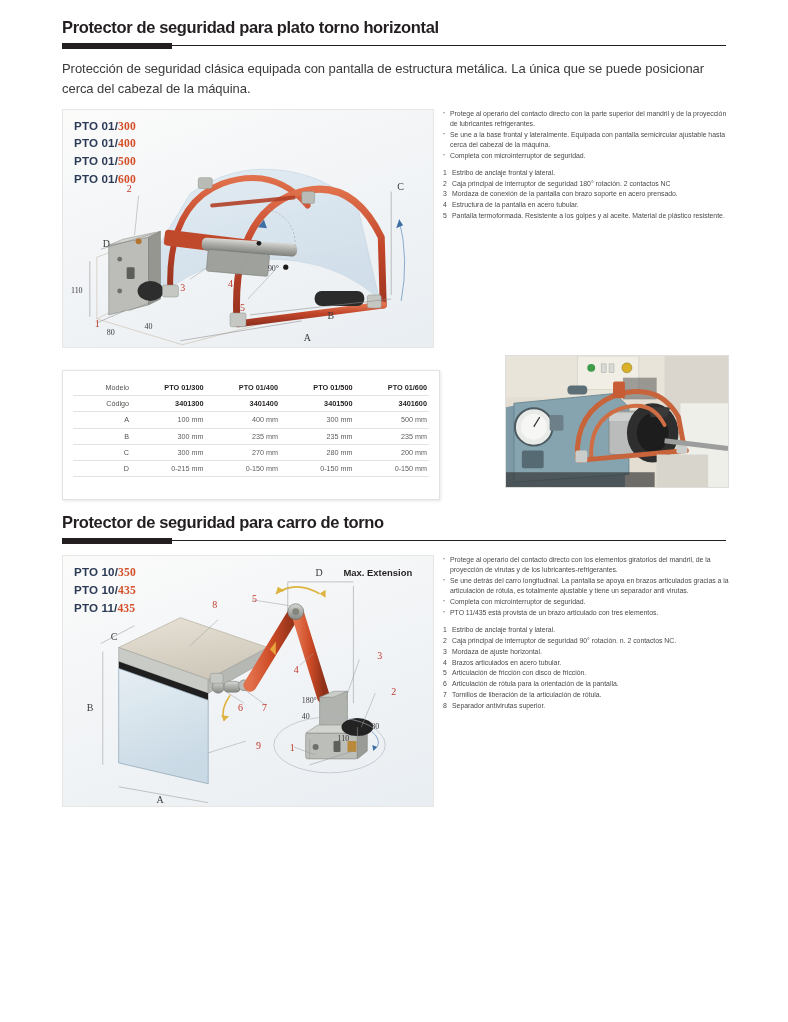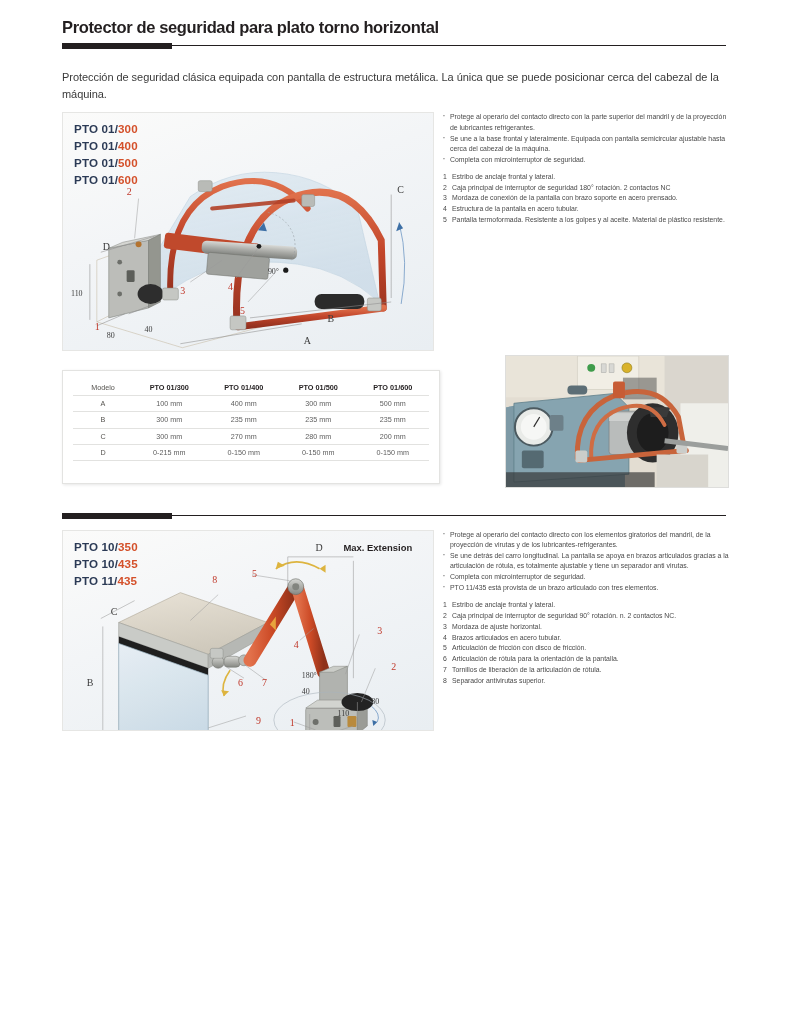--- a/index.html
+++ b/index.html
@@ -34,51 +34,51 @@
   .rule-thin {
     position: absolute; left: 0; top: 2px;
     width: 664px; height: 1.4px; background: #231f20;
   }
   .rule-thick {
     position: absolute; left: 0; top: 0;
     width: 110px; height: 6px; background: #231f20;
   }
 
   .section-intro {
-    margin: 19px 0 0 62px;
+    margin: 9px 0 0 62px;
     width: 670px;
-    font-size: 11px;
+    font-size: 13px;
     line-height: 1.52;
     color: #3a3a3a;
     letter-spacing: -0.05px;
   }
 
   
   .body-row { position: relative; margin-top: 10px; height: 260px; }
 
   
   .illus {
     position: absolute;
     left: 62px;
     top: 0;
     width: 372px;
     background: linear-gradient(160deg,#fbfbfa 0%,#f3f5f7 40%,#e9eef2 100%);
     border: 1px solid #e6e6e4;
     overflow: hidden;
   }
   #illus-chuck { height: 239px; }
-  #illus-carriage { height: 201px; }
+  #illus-carriage { height: 252px; }
 
   .model-list {
     position: absolute; left: 11px; top: 8px;
     font-size: 11.6px; font-weight: bold; line-height: 1.46;
     letter-spacing: 0.15px;
   }
   .model-line { color: #2b3a55; white-space: nowrap; }
-  .model-line .suffix { color: #d4502a; }
+  .model-line .suffix { color: #d4502a; font-family: Liberation Serif, serif; }
 
   .svg-stage { position: absolute; inset: 0; }
 
   
   .cal { font-size: 10px; fill: #c0392b; font-family: "Liberation Serif", serif; }
   .dim { font-size: 10px; fill: #3b3b3b; font-family: "Liberation Serif", serif; }
   .dim-s { font-size: 8px; fill: #3b3b3b; font-family: "Liberation Serif", serif; }
   .maxext { font-size: 9.5px; fill: #231f20; font-weight: bold; font-family: "Liberation Sans", sans-serif; }
 
   
@@ -115,21 +115,21 @@
     left: 62px;
     background: #ffffff;
     border: 1px solid #e3e3e1;
     box-shadow: 1px 1px 3px rgba(0,0,0,0.10);
     padding: 9px 10px 22px 10px;
   }
   #table-card-chuck { top: 352px; width: 378px; }
 
   table.spec { width: 100%; border-collapse: collapse; }
   table.spec th, table.spec td {
-    text-align: center;
+    text-align: right;
     font-size: 7.2px;
     padding: 3.1px 2px 3.1px 4px;
     border-bottom: 1px solid #e2e2e0;
     color: #5d5d5d;
     white-space: nowrap;
   }
   table.spec tr:last-child td, table.spec tr:last-child th { border-bottom: 1px solid #e2e2e0; }
   table.spec .rowlabel { color: #55534f; width: 58px; }
   table.spec tr.head th.rowlabel { font-weight: normal; }
   table.spec tr.head th.val,
@@ -295,20 +295,27 @@
 
     <div class="table-card" id="table-card-chuck">
       <table class="spec">
         <tbody>
           <tr class="head">
             <th class="rowlabel">Modelo</th>
             <th class="val">PTO 01/300</th>
             <th class="val">PTO 01/400</th>
             <th class="val">PTO 01/500</th>
             <th class="val">PTO 01/600</th>
+          </tr>
+          <tr class="code">
+            <td class="rowlabel">Código</td>
+            <td class="val">3401300</td>
+            <td class="val">3401400</td>
+            <td class="val">3401500</td>
+            <td class="val">3401600</td>
           </tr>
           <tr>
             <td class="rowlabel">A</td>
             <td>100 mm</td>
             <td>400 mm</td>
             <td>300 mm</td>
             <td>500 mm</td>
           </tr>
           <tr>
             <td class="rowlabel">B</td>
@@ -369,20 +376,21 @@
         <path d="M160 86 L224 94" stroke="#9b9e9c" stroke-width="5"></path>
         <rect x="0" y="118" width="150" height="15" fill="#2f2f2f" opacity="0.65"></rect>
         <rect x="152" y="100" width="52" height="33" fill="#d8d5cd"></rect>
       </svg>
     </div>
   </div>
 
   <div class="section" id="section-carriage">
 
     <div class="section-head">
+      <h1 class="section-title">Protector de seguridad para carro de torno</h1>
       <div class="rule-wrap">
         <div class="rule-thin"></div>
         <div class="rule-thick"></div>
       </div>
     </div>
 
 
     <div class="body-row">
 
       <div class="illus" id="illus-carriage">

